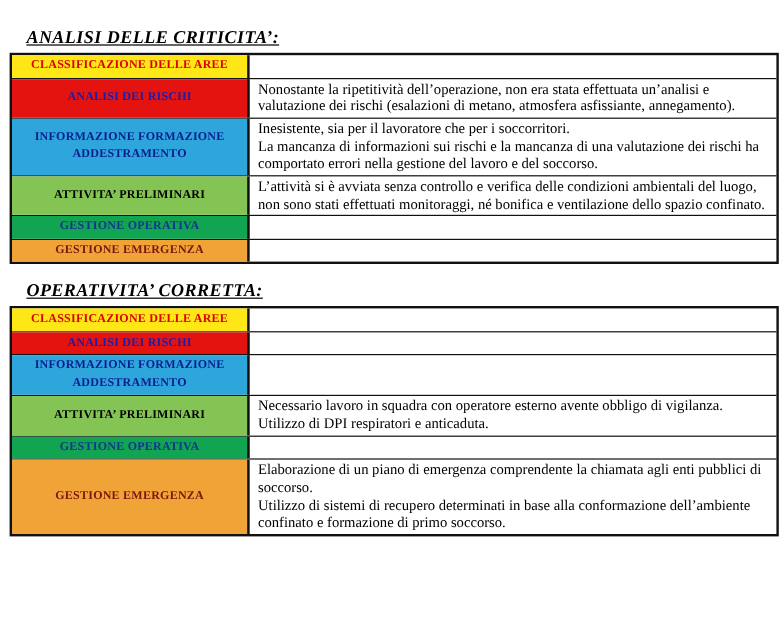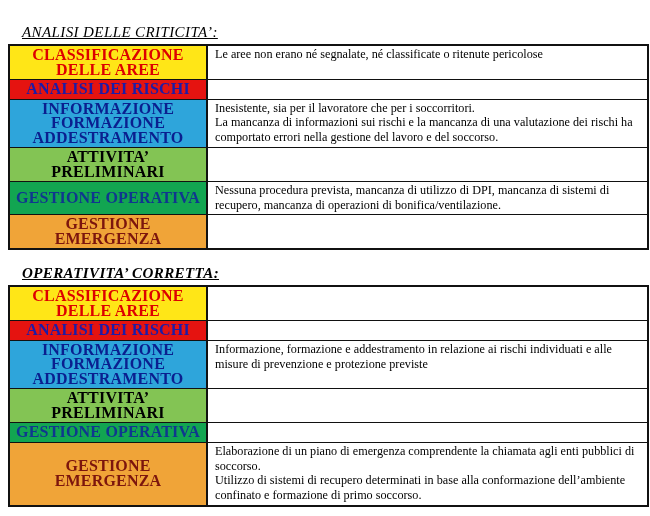--- a/index.html
+++ b/index.html
@@ -18,21 +18,21 @@
     padding: 4px 5px 0 8px;
   }
   .section-title {
     font-style: italic;
     font-size: 15px;
     letter-spacing: 0.4px;
     text-decoration: underline;
     margin: 2px 0 3px 14px;
     white-space: nowrap;
   }
-  .section-title.t1 { font-weight: 400; margin-top: 20px; }
+  .section-title.t1 { font-weight: 700; margin-top: 20px; }
   .section-title.t2 { font-weight: 700; }
   .crit-table {
     border: 2px solid #111;
     border-collapse: collapse;
     width: 637px;
     display: block;
   }
   .row {
     display: flex;
     align-items: stretch;
@@ -41,21 +41,21 @@
   .row:last-child { border-bottom: none; }
   .cat {
     flex: 0 0 186px;
     width: 186px;
     border-right: 2px solid #111;
     display: flex;
     align-items: center;
     justify-content: center;
     text-align: center;
     font-weight: bold;
-    font-size: 16px;
+    font-size: 10px;
     line-height: 14.5px;
     padding: 2px 5px;
     letter-spacing: 0.2px;
   }
   .desc {
     flex: 1 1 auto;
     font-size: 12.2px;
     line-height: 14.7px;
     padding: 1px 6px 2px 7px;
     white-space: pre-line;
@@ -65,59 +65,60 @@
 </head>
 <body>
 
 <div class="page">
 
   <div class="section-title t1">ANALISI DELLE CRITICITA’:</div>
 
   <div class="crit-table">
     <div class="row">
       <div class="cat" style="background-color: rgb(255, 230, 23); color: rgb(221, 0, 0);">CLASSIFICAZIONE DELLE AREE</div>
-      <div class="desc">Le aree non erano né segnalate, né classificate o ritenute pericolose</div>
     </div>
     <div class="row">
       <div class="cat" style="background-color: rgb(229, 19, 16); color: rgb(28, 28, 168);">ANALISI DEI RISCHI</div>
+      <div class="desc">Nonostante la ripetitività dell’operazione, non era stata effettuata un’analisi e valutazione dei rischi (esalazioni di metano, atmosfera asfissiante, annegamento).</div>
     </div>
     <div class="row">
       <div class="cat" style="background-color: rgb(46, 165, 219); color: rgb(10, 31, 143);">INFORMAZIONE FORMAZIONE ADDESTRAMENTO</div>
       <div class="desc">Inesistente, sia per il lavoratore che per i soccorritori.
 La mancanza di informazioni sui rischi e la mancanza di una valutazione dei rischi ha comportato errori nella gestione del lavoro e del soccorso.</div>
     </div>
     <div class="row">
       <div class="cat" style="background-color: rgb(131, 196, 84); color: rgb(0, 0, 0);">ATTIVITA’ PRELIMINARI</div>
+      <div class="desc">L’attività si è avviata senza controllo e verifica delle condizioni ambientali del luogo, non sono stati effettuati monitoraggi, né bonifica e ventilazione dello spazio confinato.</div>
     </div>
     <div class="row">
       <div class="cat" style="background-color: rgb(18, 165, 81); color: rgb(16, 54, 143);">GESTIONE OPERATIVA</div>
-      <div class="desc">Nessuna procedura prevista, mancanza di utilizzo di DPI, mancanza di sistemi di recupero, mancanza di operazioni di bonifica/ventilazione.</div>
     </div>
     <div class="row">
       <div class="cat" style="background-color: rgb(240, 164, 56); color: rgb(124, 21, 13);">GESTIONE EMERGENZA</div>
     </div>
   </div>
 
   <div class="spacer"></div>
 
   <div class="section-title t2">OPERATIVITA’ CORRETTA:</div>
 
   <div class="crit-table">
     <div class="row">
       <div class="cat" style="background-color: rgb(255, 230, 23); color: rgb(221, 0, 0);">CLASSIFICAZIONE DELLE AREE</div>
     </div>
     <div class="row">
       <div class="cat" style="background-color: rgb(229, 19, 16); color: rgb(28, 28, 168);">ANALISI DEI RISCHI</div>
     </div>
     <div class="row">
       <div class="cat" style="background-color: rgb(46, 165, 219); color: rgb(10, 31, 143);">INFORMAZIONE FORMAZIONE ADDESTRAMENTO</div>
-      <div class="desc">Informazione, formazione e addestramento in relazione ai rischi individuati e alle misure di prevenzione e protezione previste</div>
     </div>
     <div class="row">
       <div class="cat" style="background-color: rgb(131, 196, 84); color: rgb(0, 0, 0);">ATTIVITA’ PRELIMINARI</div>
+      <div class="desc">Necessario lavoro in squadra con operatore esterno avente obbligo di vigilanza.
+Utilizzo di DPI respiratori e anticaduta.</div>
     </div>
     <div class="row">
       <div class="cat" style="background-color: rgb(18, 165, 81); color: rgb(16, 54, 143);">GESTIONE OPERATIVA</div>
     </div>
     <div class="row">
       <div class="cat" style="background-color: rgb(240, 164, 56); color: rgb(124, 21, 13);">GESTIONE EMERGENZA</div>
       <div class="desc">Elaborazione di un piano di emergenza comprendente la chiamata agli enti pubblici di soccorso.
 Utilizzo di sistemi di recupero determinati in base alla conformazione dell’ambiente confinato e formazione di primo soccorso.</div>
     </div>
   </div>

